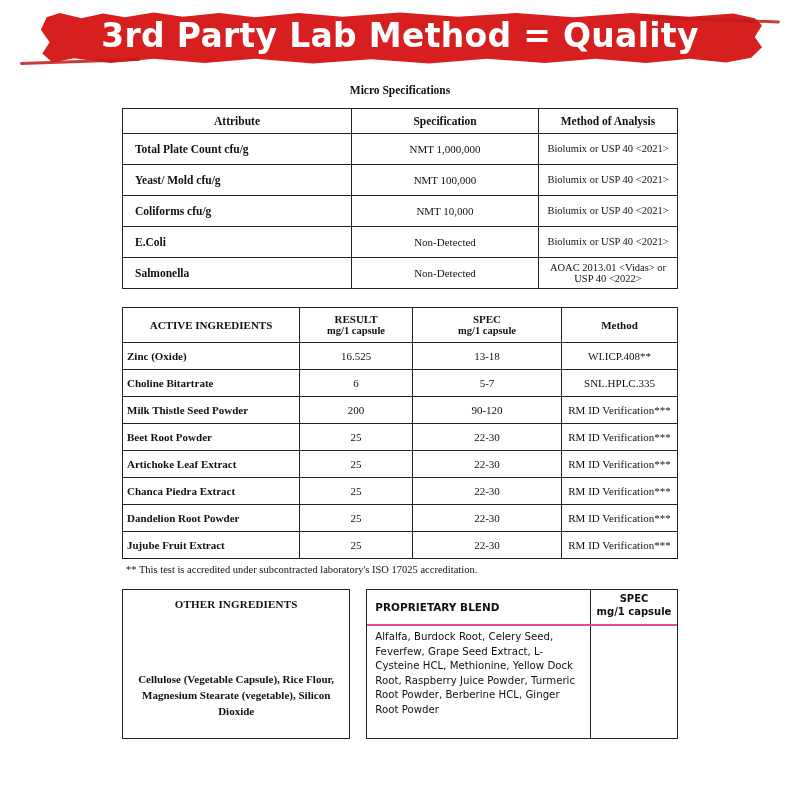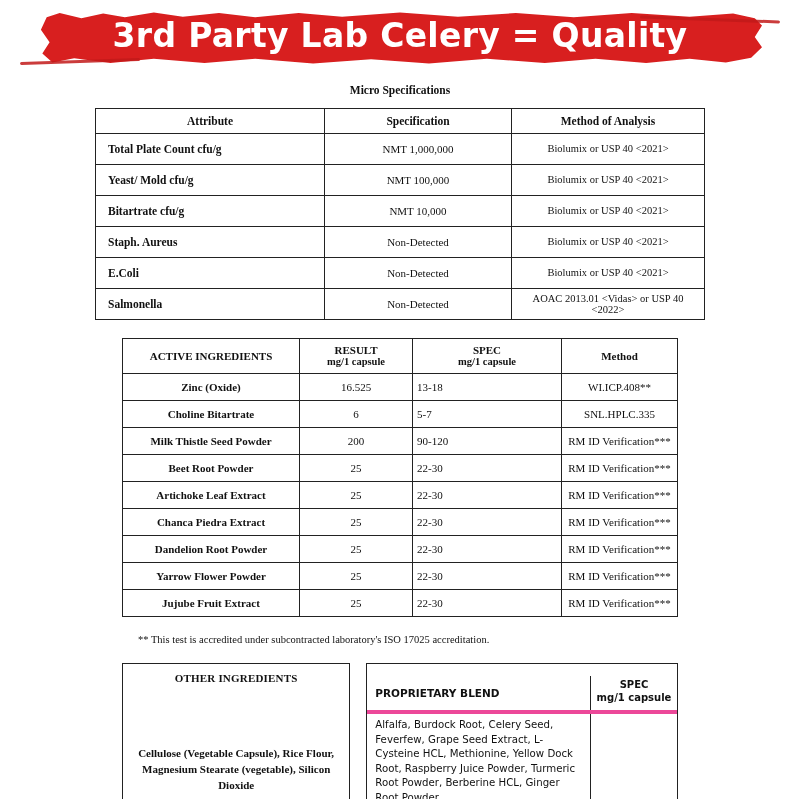--- a/index.html
+++ b/index.html
@@ -82,21 +82,21 @@
     color: #111;
   }
   td, th {
     border: 1px solid #222;
     padding: 2px 4px;
     vertical-align: middle;
   }
 
   
   .micro-table {
-    width: 610px;
+    width: 556px;
     margin: 12px auto;
     font-size: 11px;
   }
   .micro-table th {
     text-align: center;
     font-weight: bold;
     font-size: 11.5px;
     height: 20px;
   }
   .micro-table td.attr {
@@ -134,44 +134,45 @@
   }
   .active-table th .sub {
     font-weight: bold;
     font-size: 10.5px;
     display: block;
   }
   .active-table td {
     height: 22px;
   }
   .active-table td.name {
-    text-align: center;
+    text-align: left;
     font-weight: bold;
     width: 168px;
     border-radius: 10px;
   }
   .active-table td.result {
     text-align: center;
     width: 104px;
   }
   .active-table td.spec {
+    text-align: center;
     width: 140px;
   }
   .active-table td.method {
     text-align: center;
   }
 
   .footnotes {
     width: 556px;
     margin: 4px auto 0 auto;
     font-size: 10.5px;
     line-height: 1.35;
     color: #111;
   }
-  .footnotes div { margin: 16px; }
+  .footnotes div { margin: 4px; }
 
   
   .bottom {
     width: 556px;
     margin: 12px auto 0 auto;
     display: flex;
     gap: 16px;
     align-items: flex-start;
   }
   .other-box {
@@ -202,22 +203,21 @@
   .blend-box {
     width: 312px;
     height: 148px;
     border: 1px solid #222;
     position: relative;
     font-family: "DejaVu Sans", sans-serif;
   }
   .blend-head {
     display: flex;
     height: 34px;
-    border-bottom: 4px solid #ec4899;
-    margin-top: 12px;
+    border-bottom: 2px solid #ec4899;
   }
   .blend-head-left {
     flex: 1;
     display: flex;
     align-items: center;
     padding-left: 8px;
     font-size: 10.5px;
     font-weight: bold;
     color: #111;
   }
@@ -247,21 +247,21 @@
     position: relative;
   }
 </style>
 </head>
 <body>
 
 <div class="banner">
   <div class="banner-brush"></div>
   <div class="banner-streak" style="left:20px; top:60px; width:120px; transform:rotate(-2deg);"></div>
   <div class="banner-streak" style="left:640px; top:18px; width:140px; transform:rotate(2deg);"></div>
-  <div class="banner-title">3rd Party Lab Celery = Quality</div>
+  <div class="banner-title">3rd Party Lab Method = Quality</div>
 </div>
 
 <div class="sheet">
 
   <div class="micro-heading">Micro Specifications</div>
 
   <table class="micro-table">
     <thead>
       <tr>
         <th>Attribute</th>
@@ -274,27 +274,22 @@
         <td class="attr">Total Plate Count cfu/g</td>
         <td class="spec">NMT 1,000,000</td>
         <td class="method">Biolumix or USP 40 &lt;2021&gt;</td>
       </tr>
       <tr>
         <td class="attr">Yeast/ Mold cfu/g</td>
         <td class="spec">NMT 100,000</td>
         <td class="method">Biolumix or USP 40 &lt;2021&gt;</td>
       </tr>
       <tr>
-        <td class="attr">Bitartrate cfu/g</td>
+        <td class="attr">Coliforms cfu/g</td>
         <td class="spec">NMT 10,000</td>
-        <td class="method">Biolumix or USP 40 &lt;2021&gt;</td>
-      </tr>
-      <tr>
-        <td class="attr">Staph. Aureus</td>
-        <td class="spec">Non-Detected</td>
         <td class="method">Biolumix or USP 40 &lt;2021&gt;</td>
       </tr>
       <tr>
         <td class="attr">E.Coli</td>
         <td class="spec">Non-Detected</td>
         <td class="method">Biolumix or USP 40 &lt;2021&gt;</td>
       </tr>
       <tr>
         <td class="attr">Salmonella</td>
         <td class="spec">Non-Detected</td>
@@ -351,26 +346,20 @@
           <td class="method">RM ID Verification***</td>
         </tr>
         <tr>
           <td class="name">Chanca Piedra Extract</td>
           <td class="result">25</td>
           <td class="spec">22-30</td>
           <td class="method">RM ID Verification***</td>
         </tr>
         <tr>
           <td class="name">Dandelion Root Powder</td>
-          <td class="result">25</td>
-          <td class="spec">22-30</td>
-          <td class="method">RM ID Verification***</td>
-        </tr>
-        <tr>
-          <td class="name">Yarrow Flower Powder</td>
           <td class="result">25</td>
           <td class="spec">22-30</td>
           <td class="method">RM ID Verification***</td>
         </tr>
         <tr>
           <td class="name">Jujube Fruit Extract</td>
           <td class="result">25</td>
           <td class="spec">22-30</td>
           <td class="method">RM ID Verification***</td>
         </tr>

